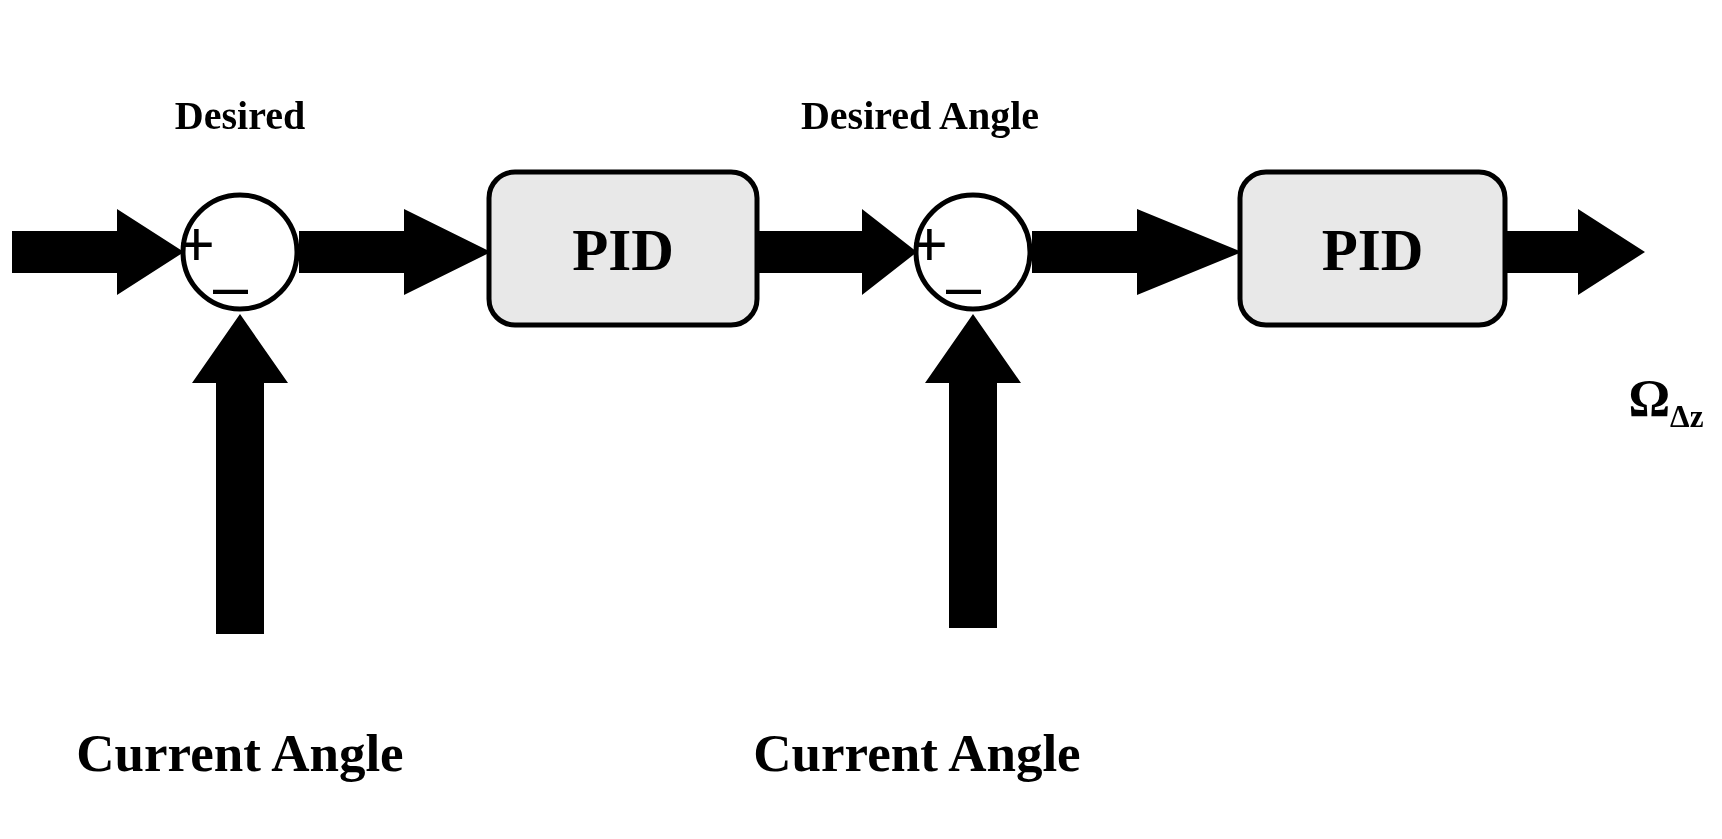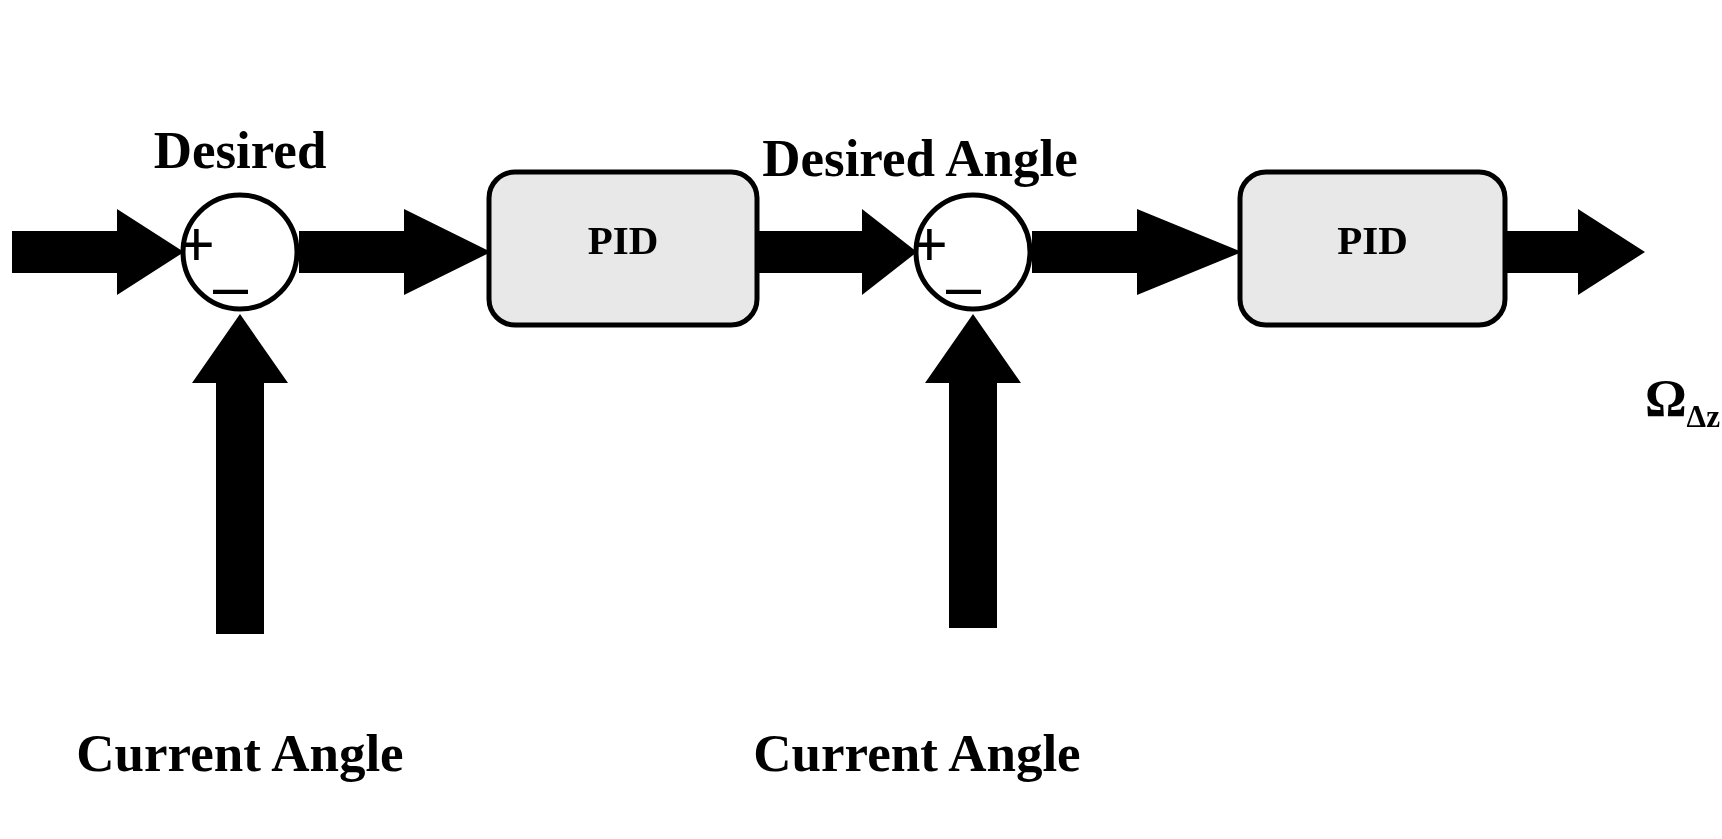--- a/index.html
+++ b/index.html
@@ -28,38 +28,38 @@
     position: absolute;
     font-family: "Liberation Serif", "DejaVu Serif", serif;
     font-weight: bold;
     color: #000000;
     white-space: pre;
     text-align: center;
     line-height: 1.08;
     letter-spacing: 0px;
   }
   .lbl-top {
-    font-size: 53px;
+    font-size: 40px;
   }
   .lbl-bottom {
     font-size: 53px;
   }
   .lbl-out {
     font-size: 52px;
   }
   .sub {
     font-size: 0.60em;
     vertical-align: sub;
     font-weight: bold;
   }
   .blocktext {
     position: absolute;
     font-family: "Liberation Serif", "DejaVu Serif", serif;
     font-weight: bold;
-    font-size: 41px;
+    font-size: 59px;
     color: #000000;
     text-align: center;
     white-space: pre;
   }
   .signtext {
     position: absolute;
     font-family: "Liberation Sans", "DejaVu Sans", sans-serif;
     color: #000000;
     white-space: pre;
     line-height: 1;
@@ -104,31 +104,31 @@
   <div class="signtext" style="left:213px; top:255px; font-size:63px;">–</div>
 
   <div class="signtext" style="left:911px; top:213px; font-size:63px;">+</div>
 
   <div class="signtext" style="left:946px; top:255px; font-size:63px;">–</div>
 
   <div class="lbl lbl-top" style="left:80px; top:8px; width:320px;">
     <div>Desired</div>
   </div>
 
-  <div class="lbl lbl-top" style="left:730px; top:16px; width:380px;">
+  <div class="lbl lbl-top" style="left:730px; top:8px; width:380px;">
     <div>Desired Angle</div>
   </div>
 
   <div class="lbl lbl-bottom" style="left:35px; top:611px; width:410px;">
     <div>Current Angle</div>
     
   </div>
 
   <div class="lbl lbl-bottom" style="left:712px; top:611px; width:410px;">
     <div>Current Angle</div>
     
   </div>
 
-  <div class="lbl lbl-out" style="left:1560px; top:315px; width:160px; text-align:right;">
+  <div class="lbl lbl-out" style="left:1560px; top:315px; width:160px; text-align:center;">
     <span>Ω</span><span class="sub">Δz</span>
   </div>
 
 </div>
 
 </body></html>

